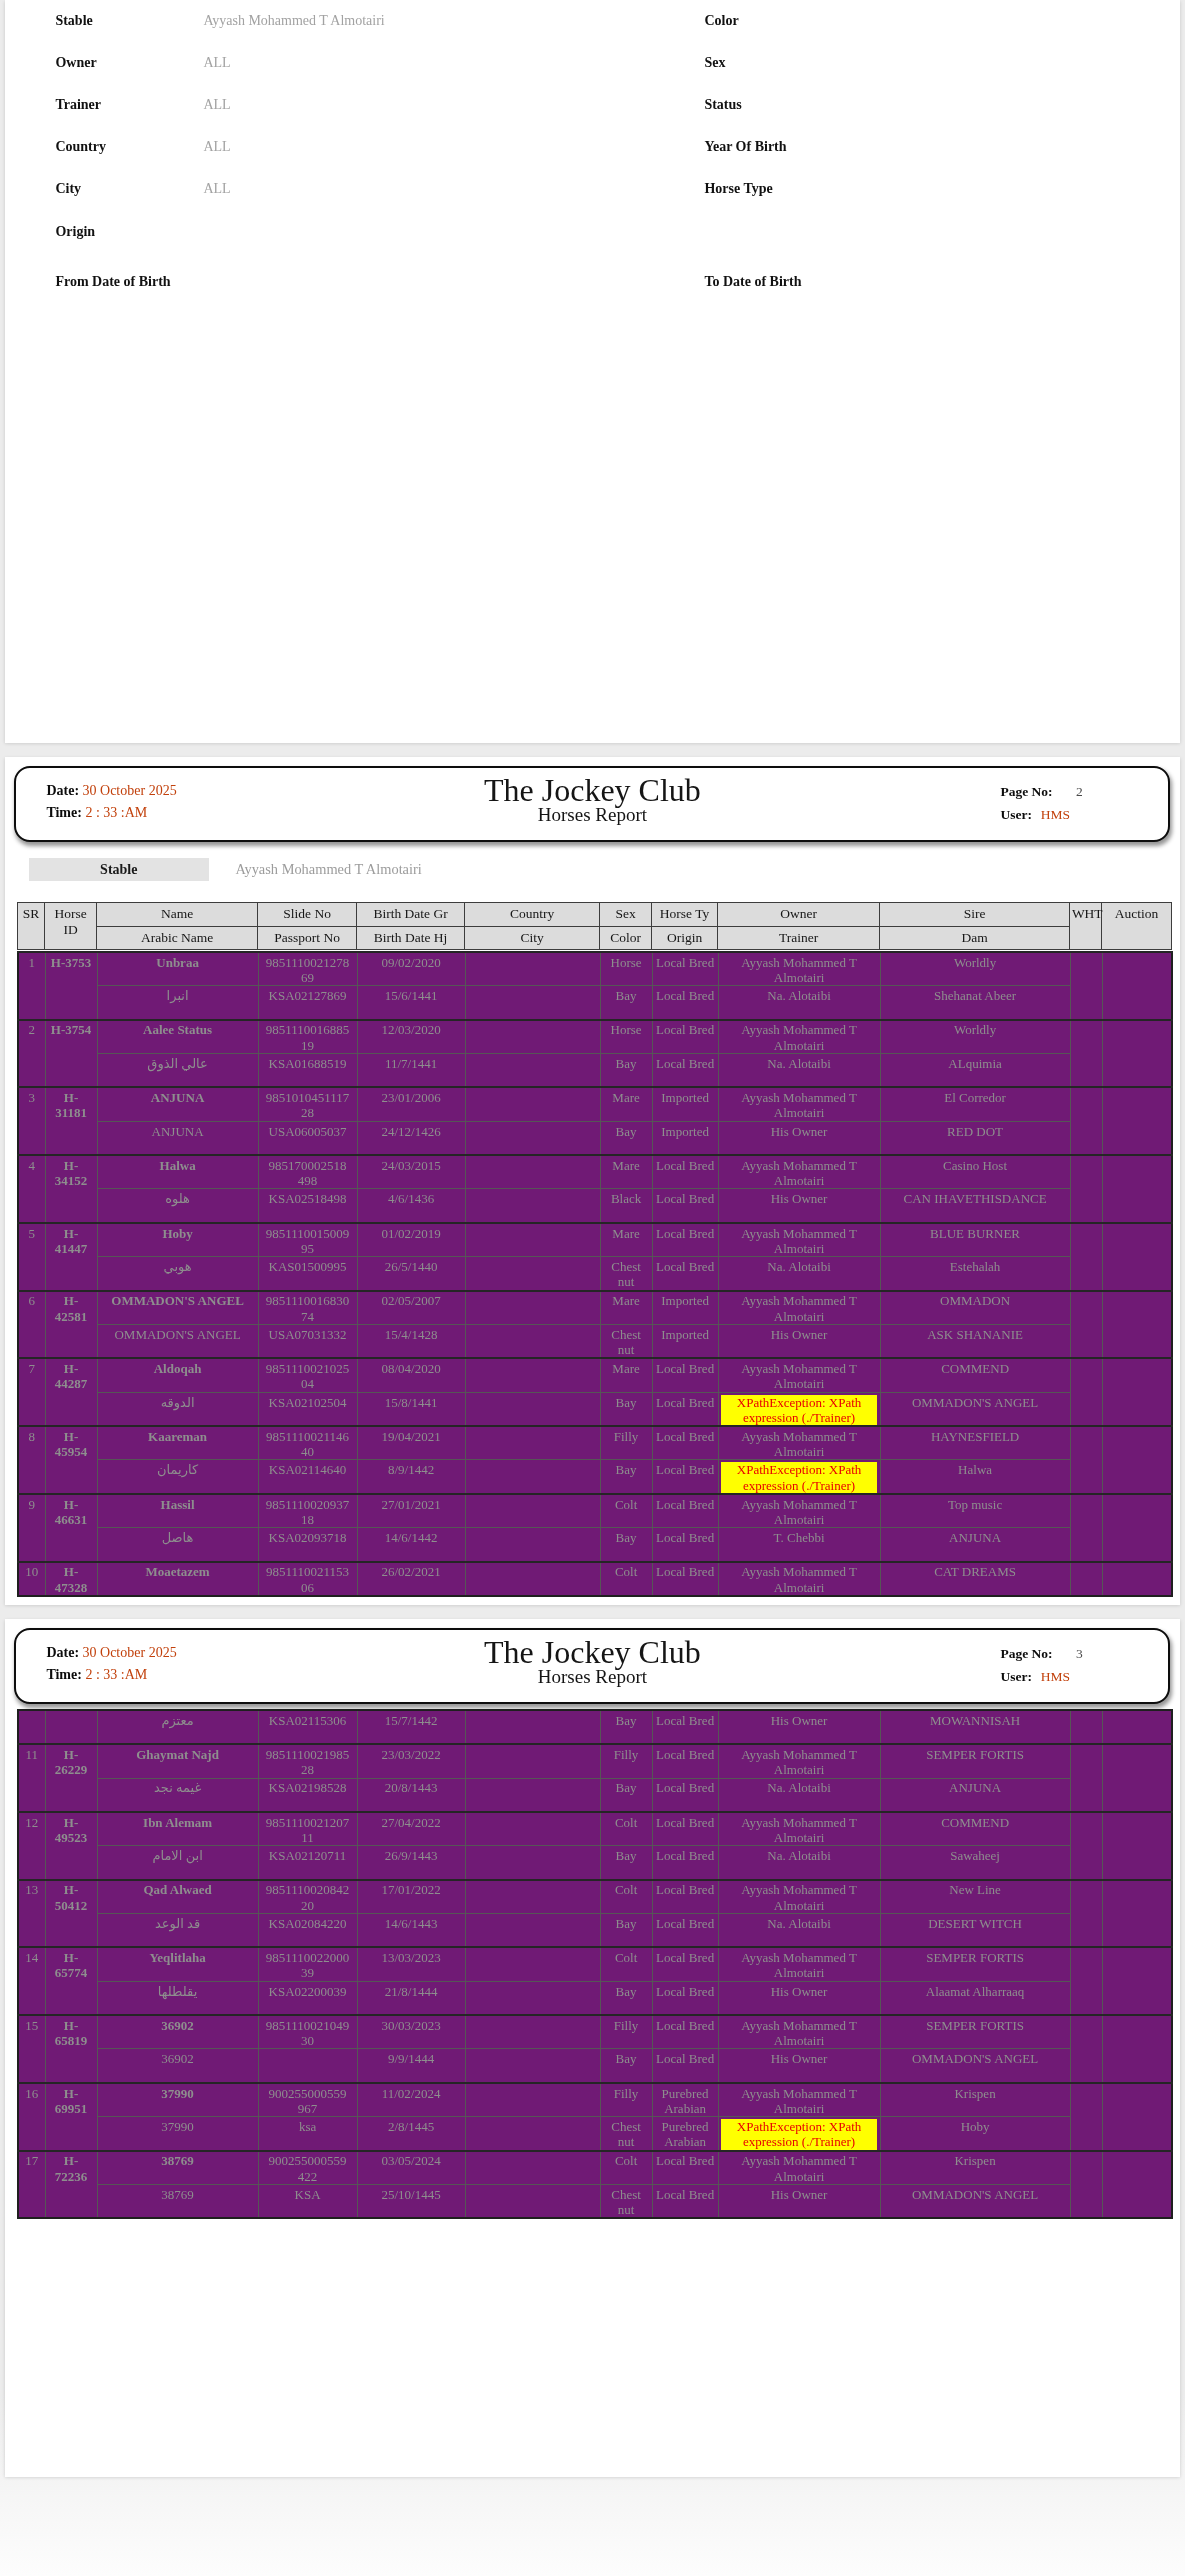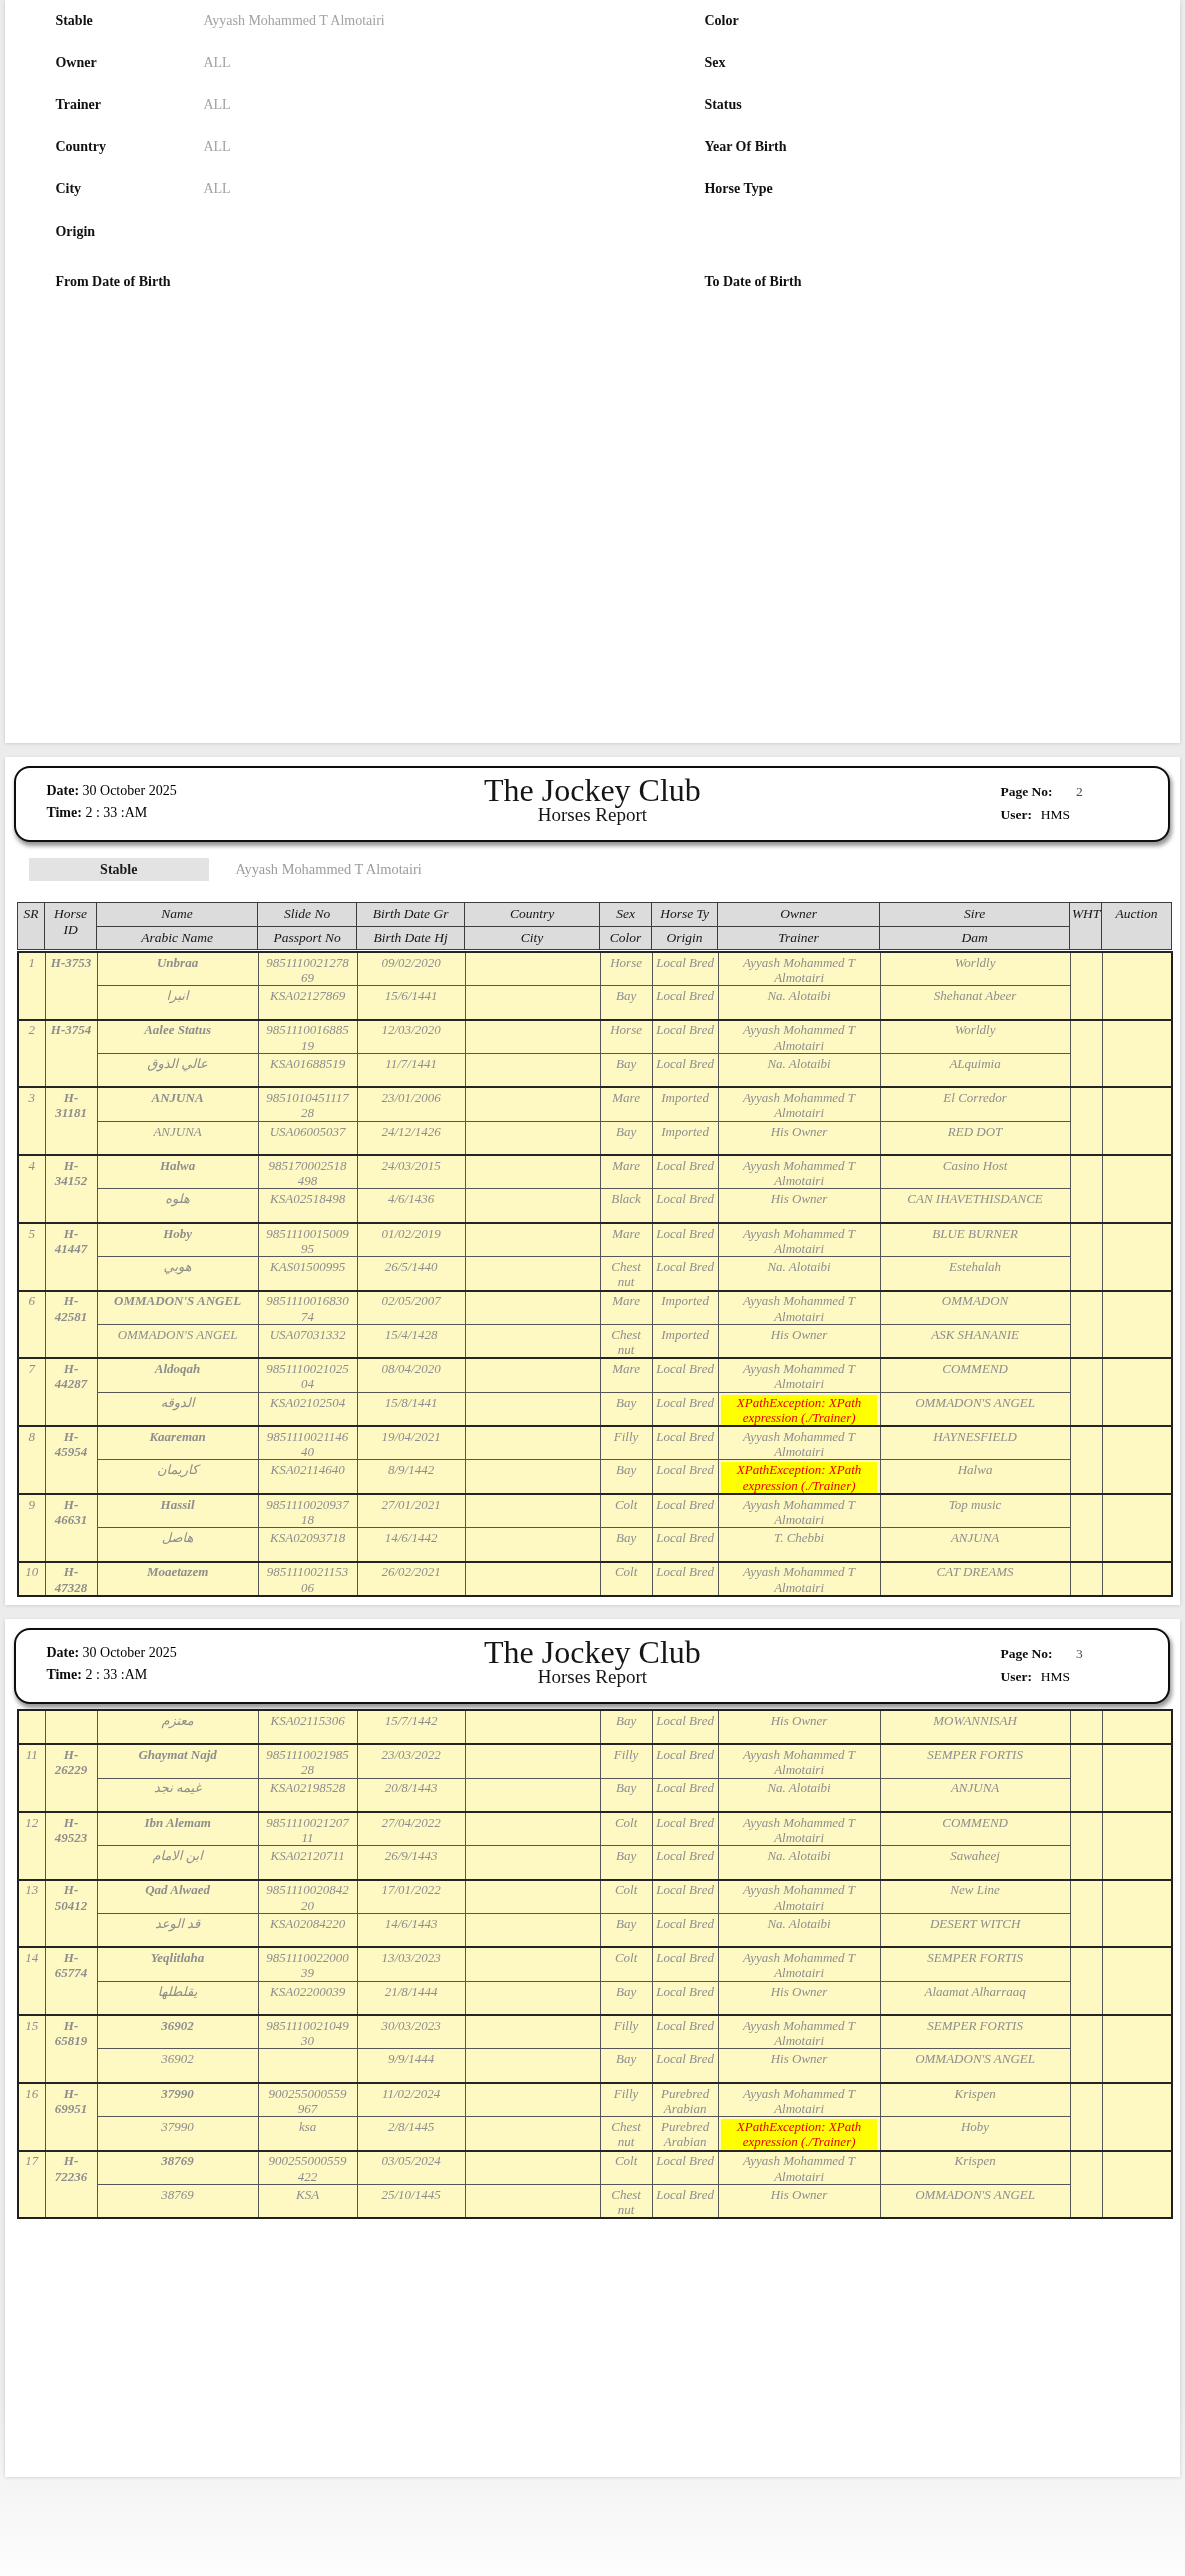--- a/index.html
+++ b/index.html
@@ -17,32 +17,32 @@
   
   .f-label{position:absolute;font-size:14px;font-weight:bold;color:#111;white-space:nowrap;}
   .f-value{position:absolute;font-size:14px;color:#a2a2a2;white-space:nowrap;}
 
   
   .rep-head{position:absolute;left:9px;top:9px;width:1152px;height:72px;
     border:2.2px solid #0d0d0d;border-radius:16px;background:#fff;
     box-shadow:1.8px 3.6px 4.5px rgba(0,0,0,.42);}
   .rh-left{position:absolute;left:30px;top:11.7px;font-size:14px;line-height:22.5px;white-space:nowrap;}
   .rh-lbl{font-weight:bold;color:#0d0d0d;}
-  .rh-val{color:#000000;}
+  .rh-val{color:#c2410c;}
   .rh-title{position:absolute;left:0;right:0;top:3.6px;text-align:center;font-size:32px;color:#151515;}
   .rh-sub{position:absolute;left:0;right:0;top:36px;text-align:center;font-size:19px;color:#151515;}
   .rh-right{position:absolute;left:984px;top:11.7px;font-size:13.5px;line-height:23.4px;white-space:nowrap;}
 
   
   .stable-chip{position:absolute;top:101px;left:23.4px;width:180px;height:23.4px;background:#e3e3e3;
     text-align:center;line-height:23.4px;font-size:14px;font-weight:bold;color:#1a1a1a;}
   .stable-val{position:absolute;top:101px;left:230px;line-height:23.4px;font-size:14.4px;color:#9c9c9c;white-space:nowrap;}
 
   
-  table.rep{border-collapse:collapse;table-layout:fixed;position:absolute;left:11.7px;width:1153px;background:#fef9c3;font-style:italic;}
+  table.rep{border-collapse:collapse;table-layout:fixed;position:absolute;left:11.7px;width:1153px;background:#701a75;}
   table.rep.head-tbl{border:1.8px solid #1f1f1f;}
   table.rep.body-tbl{border:2.2px solid #1f1f1f;}
   table.rep th{background:#dcdcdc;border:0.9px solid #3d3d3d;font-weight:normal;
     font-size:13.5px;color:#161616;text-align:center;vertical-align:top;padding:2.7px 1.8px 0;}
   table.rep td{border:0.9px solid #565656;font-size:13px;color:#8e8e8e;text-align:center;
     vertical-align:top;padding:1.8px 2.7px 0;line-height:15.3px;height:30.5px;overflow:hidden;}
   tr.group-top td{border-top:2.2px solid #252525;}
   td.dark{color:#161616;font-weight:bold;}
   td.sr{color:#8e8e8e;font-weight:normal;}
   .wrapnum{display:inline-block;max-width:84px;word-break:break-all;}

